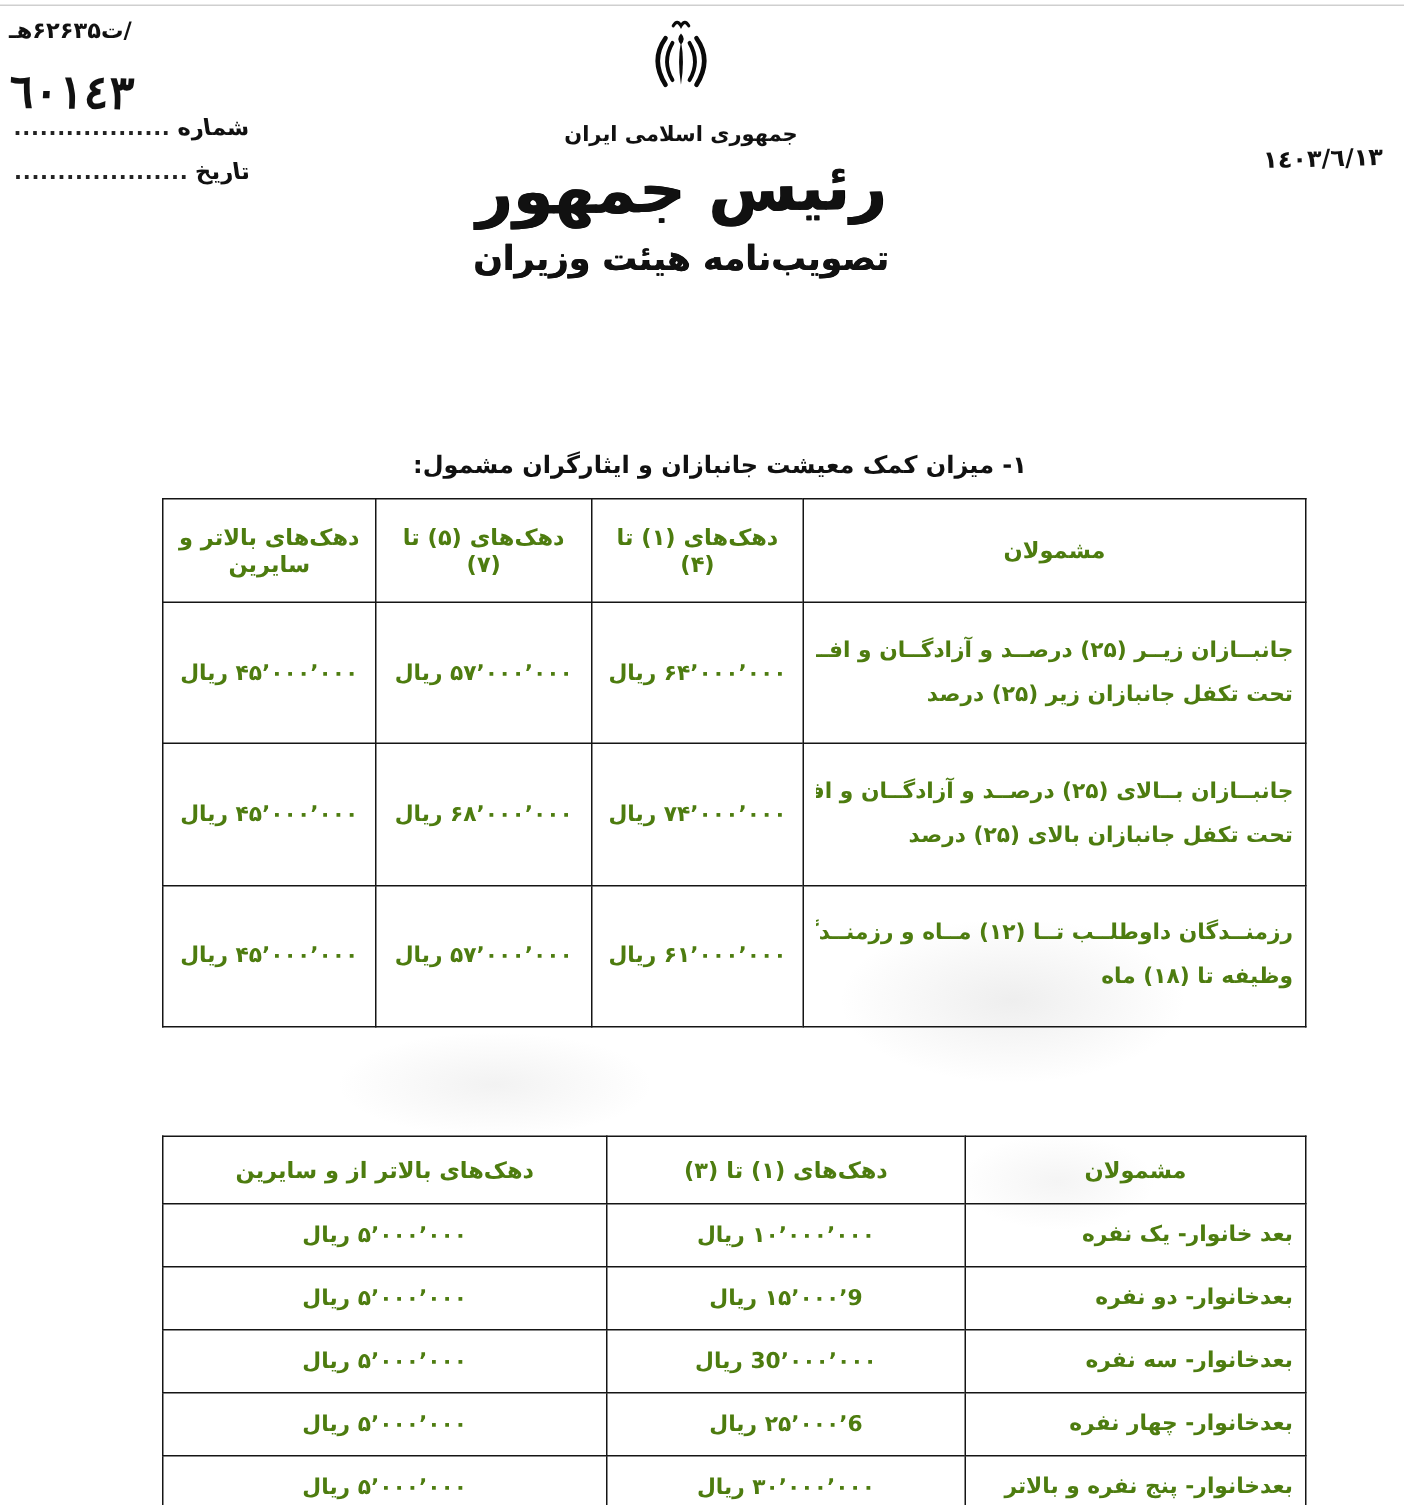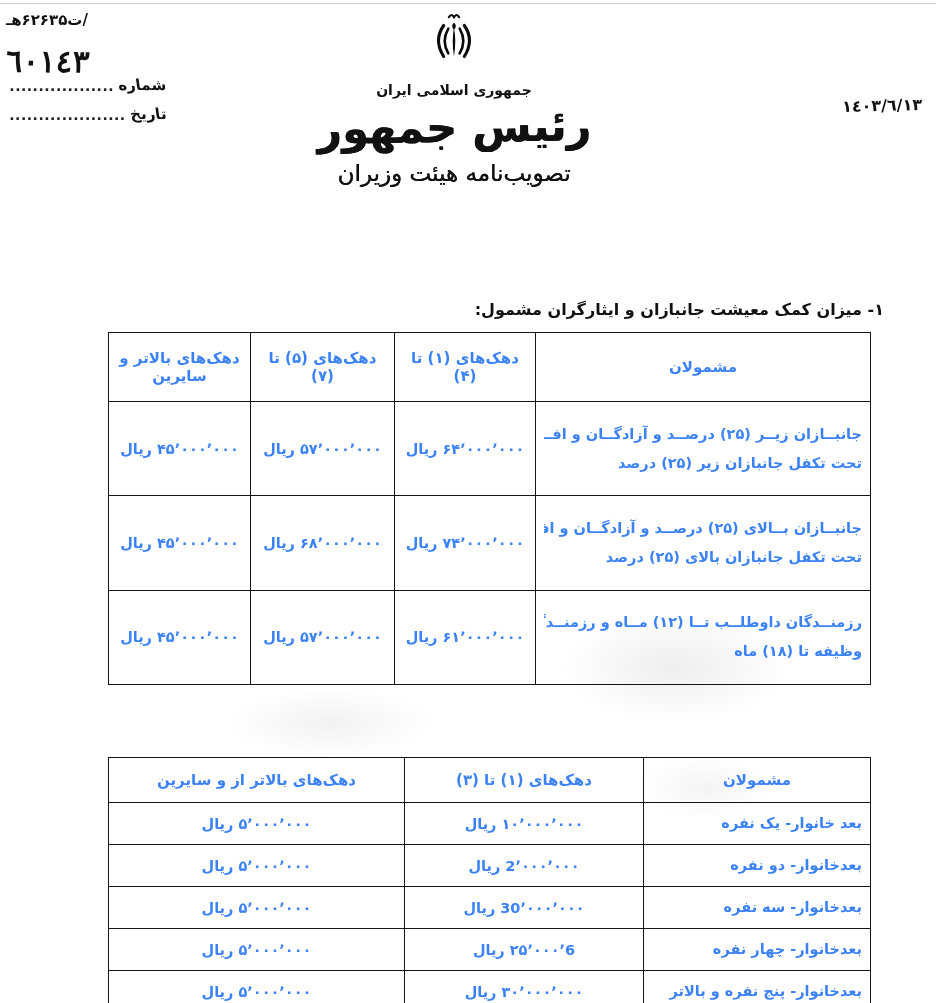--- a/index.html
+++ b/index.html
@@ -33,35 +33,35 @@
   .dotline{position:relative; overflow:hidden; flex:1; color:#222; letter-spacing:.5px;}
   .handwritten-date{position:absolute; right:14px; top:96px; font-size:16px; font-weight:700;
     transform:rotate(-1.5deg); letter-spacing:1px; direction:rtl;}
 
   
   .letterhead{position:absolute; left:224px; top:6px; width:460px; text-align:center;}
   .emblem{width:62px; height:70px; margin:0 auto; display:block;}
   .country{font-size:14px; font-weight:700; margin-top:6px; letter-spacing:.5px;}
   .office{font-size:43px; font-weight:700; margin-top:2px; line-height:1.3;
     transform:rotate(-.8deg); text-shadow:.6px 0 0 #000;}
-  .doctype{font-size:23px; font-weight:400; margin-top:4px; text-shadow:.4px 0 0 #000;}
+  .doctype{font-size:23px; font-weight:700; margin-top:4px; text-shadow:.4px 0 0 #000;}
 
   
   .article{position:absolute; right:66px; top:260px; width:760px; text-align:right;
     font-size:16.5px; font-weight:700; line-height:1.5;}
-  .sec-title{position:absolute; right:52px; width:760px; text-align:right;
+  .sec-title{position:absolute; right:76px; width:760px; text-align:center;
     font-size:16px; font-weight:700;}
   .sec1{top:300px;}
   .sec2{top:722px;}
 
   
   table.doc{position:absolute; border-collapse:collapse; table-layout:fixed;
     background:transparent; direction:rtl;}
   table.doc td, table.doc th{border:1.6px solid #151515; padding:2px 8px;
-    font-weight:700; color:#3b82f6;margin-top:11px;}
+    font-weight:700; color:#4d7c0f;margin-top:11px;}
   table.t1{left:108px; top:332px; width:762px; height:353px;}
   table.t2{left:108px; top:757px; width:762px; height:239px;}
   .t1 th{font-size:15px; height:64px;}
   .t1 td{font-size:14.5px;}
   .t2 th{font-size:15px; height:40px;}
   .t2 td{font-size:14.5px; height:37px;}
   .col-amount{text-align:center; vertical-align:middle;}
   .col-group{text-align:right; vertical-align:middle; line-height:2.0;}
   .col-group .gl{display:block; white-space:nowrap; overflow:hidden;}
   .t2 .col-group{line-height:1.2;}
@@ -171,21 +171,21 @@
       <th class="h-center">دهک‌های (۱) تا (۳)</th>
       <th class="h-center">دهک‌های بالاتر از و سایرین</th>
     </tr>
     <tr>
       <td class="col-group">بعد خانوار- یک نفره</td>
       <td class="col-amount">۱۰٬۰۰۰٬۰۰۰ ریال</td>
       <td class="col-amount">۵٬۰۰۰٬۰۰۰ ریال</td>
     </tr>
     <tr>
       <td class="col-group">بعدخانوار- دو نفره</td>
-      <td class="col-amount">2٬۰۰۰٬۰۰۰ ریال</td>
+      <td class="col-amount">۱۵٬۰۰۰٬9 ریال</td>
       <td class="col-amount">۵٬۰۰۰٬۰۰۰ ریال</td>
     </tr>
     <tr>
       <td class="col-group">بعدخانوار- سه نفره</td>
       <td class="col-amount">30٬۰۰۰٬۰۰۰ ریال</td>
       <td class="col-amount">۵٬۰۰۰٬۰۰۰ ریال</td>
     </tr>
     <tr>
       <td class="col-group">بعدخانوار- چهار نفره</td>
       <td class="col-amount">۲۵٬۰۰۰٬6 ریال</td>

